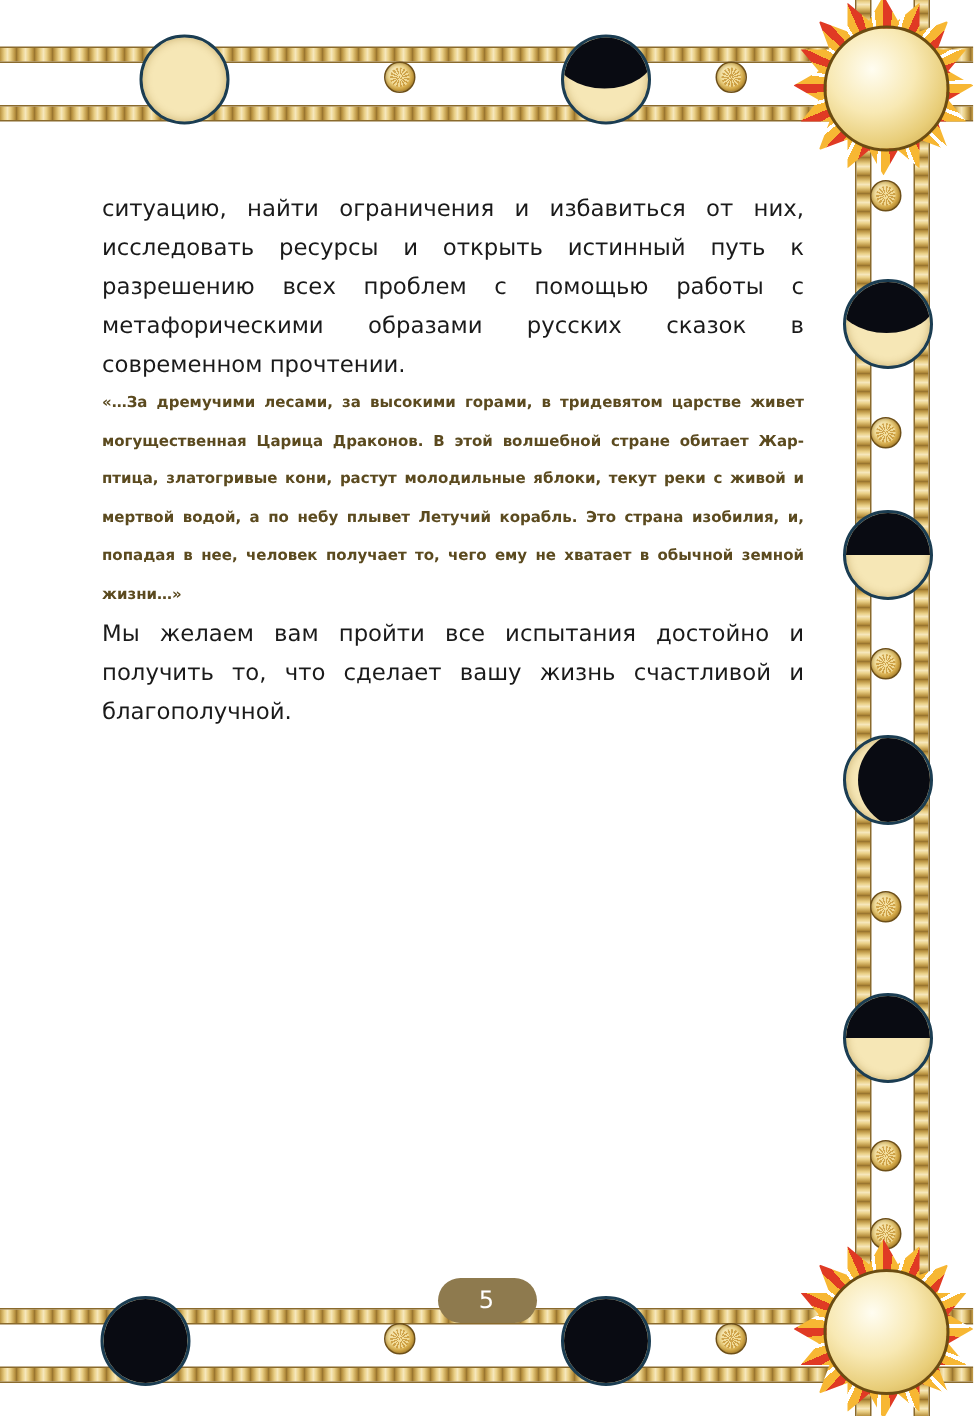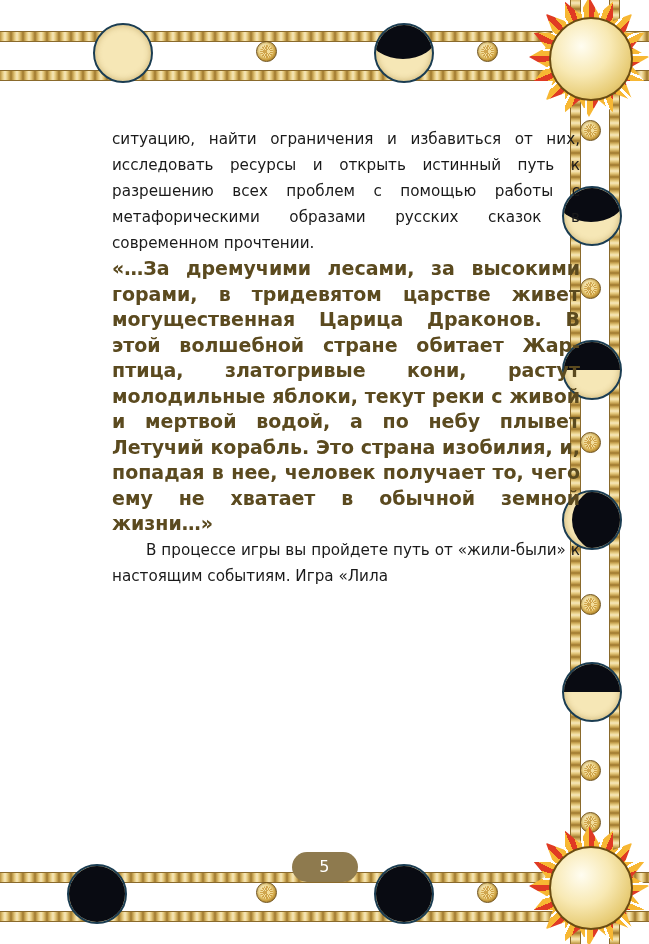--- a/index.html
+++ b/index.html
@@ -115,33 +115,32 @@
 
   
   .content {
     position: absolute;
     left: 68px;
     top: 126px;
     width: 468px;
     color: #1a1a1a;
     font-size: 15.2px;
     line-height: 26px;
-    margin-left: 44px;
   }
   .content p {
     margin: 0;
     text-align: justify;
     text-justify: inter-word;
   }
   .para-indent { text-indent: 34px; }
   .quote {
     margin: 44px 0 0 0;
     color: #5b4a1f;
     font-weight: bold;
-    font-size: 19px;
+    font-size: 10px;
     line-height: 25.5px;
     text-align: justify;
   }
   .after-quote { margin-top: 44px; }
 
   
   .page-number {
     position: absolute;
     left: 50%;
     transform: translateX(-50%);
@@ -219,18 +218,18 @@
       <div class="rays"></div>
       <div class="disc"></div>
     </div>
   </div>
 
   <div class="content">
     <p>ситуацию, найти ограничения и избавиться от них, исследовать ресурсы и открыть истинный путь к разрешению всех проблем с помощью работы с метафорическими образами русских сказок в современном прочтении.</p>
 
     <p class="quote">«…За дремучими лесами, за высокими горами, в тридевятом царстве живет могущественная Царица Драконов. В этой волшебной стране обитает Жар-птица, златогривые кони, растут молодильные яблоки, текут реки с живой и мертвой водой, а по небу плывет Летучий корабль. Это страна изобилия, и, попадая в нее, человек получает то, чего ему не хватает в обычной земной жизни…»</p>
 
-    <p class="para-indent">В процессе игры вы пройдете путь от «жили-были» к настоящим событиям. Игра «Лила</p>
+    <p class="after-quote">Мы желаем вам пройти все испытания достойно и получить то, что сделает вашу жизнь счастливой и благополучной.</p>
   </div>
 
   <div class="page-number">5</div>
 
 </div>
 
 </body></html>

